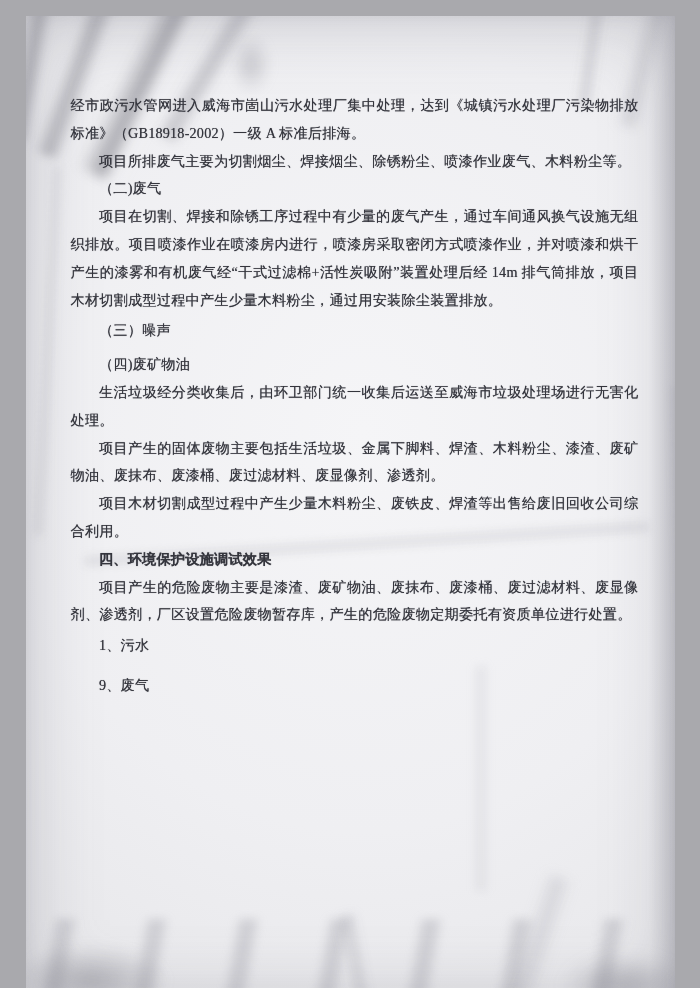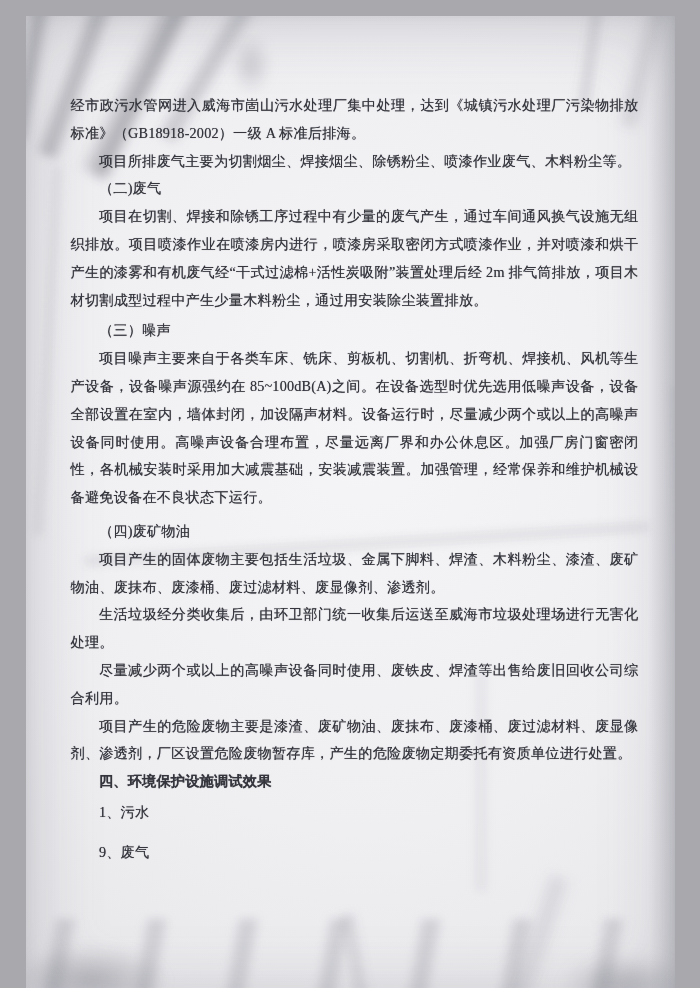--- a/index.html
+++ b/index.html
@@ -69,28 +69,27 @@
     <div class="crease cr-bot"></div>
     <div class="crease cr-bot2"></div>
     <div class="crease cr-bot3"></div>
     <div class="crease cr-bot4"></div>
     <div class="crease cr-br"></div>
 
     <div class="content">
       <p class="pg no-indent">经市政污水管网进入威海市崮山污水处理厂集中处理，达到《城镇污水处理厂污染物排放标准》（GB18918-2002）一级 A 标准后排海。</p>
       <p class="pg">项目所排废气主要为切割烟尘、焊接烟尘、除锈粉尘、喷漆作业废气、木料粉尘等。</p>
       <p class="pg">（二)废气</p>
-      <p class="pg">项目在切割、焊接和除锈工序过程中有少量的废气产生，通过车间通风换气设施无组织排放。项目喷漆作业在喷漆房内进行，喷漆房采取密闭方式喷漆作业，并对喷漆和烘干产生的漆雾和有机废气经“干式过滤棉+活性炭吸附”装置处理后经 2m 排气筒排放，项目木材切割成型过程中产生少量木料粉尘，通过用安装除尘装置排放。</p>
+      <p class="pg">项目在切割、焊接和除锈工序过程中有少量的废气产生，通过车间通风换气设施无组织排放。项目喷漆作业在喷漆房内进行，喷漆房采取密闭方式喷漆作业，并对喷漆和烘干产生的漆雾和有机废气经“干式过滤棉+活性炭吸附”装置处理后经 14m 排气筒排放，项目木材切割成型过程中产生少量木料粉尘，通过用安装除尘装置排放。</p>
       <p class="pg mt-s">（三）噪声</p>
-      <p class="pg">项目噪声主要来自于各类车床、铣床、剪板机、切割机、折弯机、焊接机、风机等生产设备，设备噪声源强约在 85~100dB(A)之间。在设备选型时优先选用低噪声设备，设备全部设置在室内，墙体封闭，加设隔声材料。设备运行时，尽量减少两个或以上的高噪声设备同时使用。高噪声设备合理布置，尽量远离厂界和办公休息区。加强厂房门窗密闭性，各机械安装时采用加大减震基础，安装减震装置。加强管理，经常保养和维护机械设备避免设备在不良状态下运行。</p>
       <p class="pg mt-m">（四)废矿物油</p>
+      <p class="pg">生活垃圾经分类收集后，由环卫部门统一收集后运送至威海市垃圾处理场进行无害化处理。</p>
       <p class="pg">项目产生的固体废物主要包括生活垃圾、金属下脚料、焊渣、木料粉尘、漆渣、废矿物油、废抹布、废漆桶、废过滤材料、废显像剂、渗透剂。</p>
-      <p class="pg">生活垃圾经分类收集后，由环卫部门统一收集后运送至威海市垃圾处理场进行无害化处理。</p>
-      <p class="pg">尽量减少两个或以上的高噪声设备同时使用、废铁皮、焊渣等出售给废旧回收公司综合利用。</p>
+      <p class="pg">项目木材切割成型过程中产生少量木料粉尘、废铁皮、焊渣等出售给废旧回收公司综合利用。</p>
+      <p class="pg bold">四、环境保护设施调试效果</p>
       <p class="pg">项目产生的危险废物主要是漆渣、废矿物油、废抹布、废漆桶、废过滤材料、废显像剂、渗透剂，厂区设置危险废物暂存库，产生的危险废物定期委托有资质单位进行处置。</p>
-      <p class="pg bold">四、环境保护设施调试效果</p>
       <p class="pg mt-s">1、污水</p>
       <p class="pg mt-l">9、废气</p>
     </div>
 
     <div class="vignette"></div>
   </div>
 </div>
 
 </body></html>

